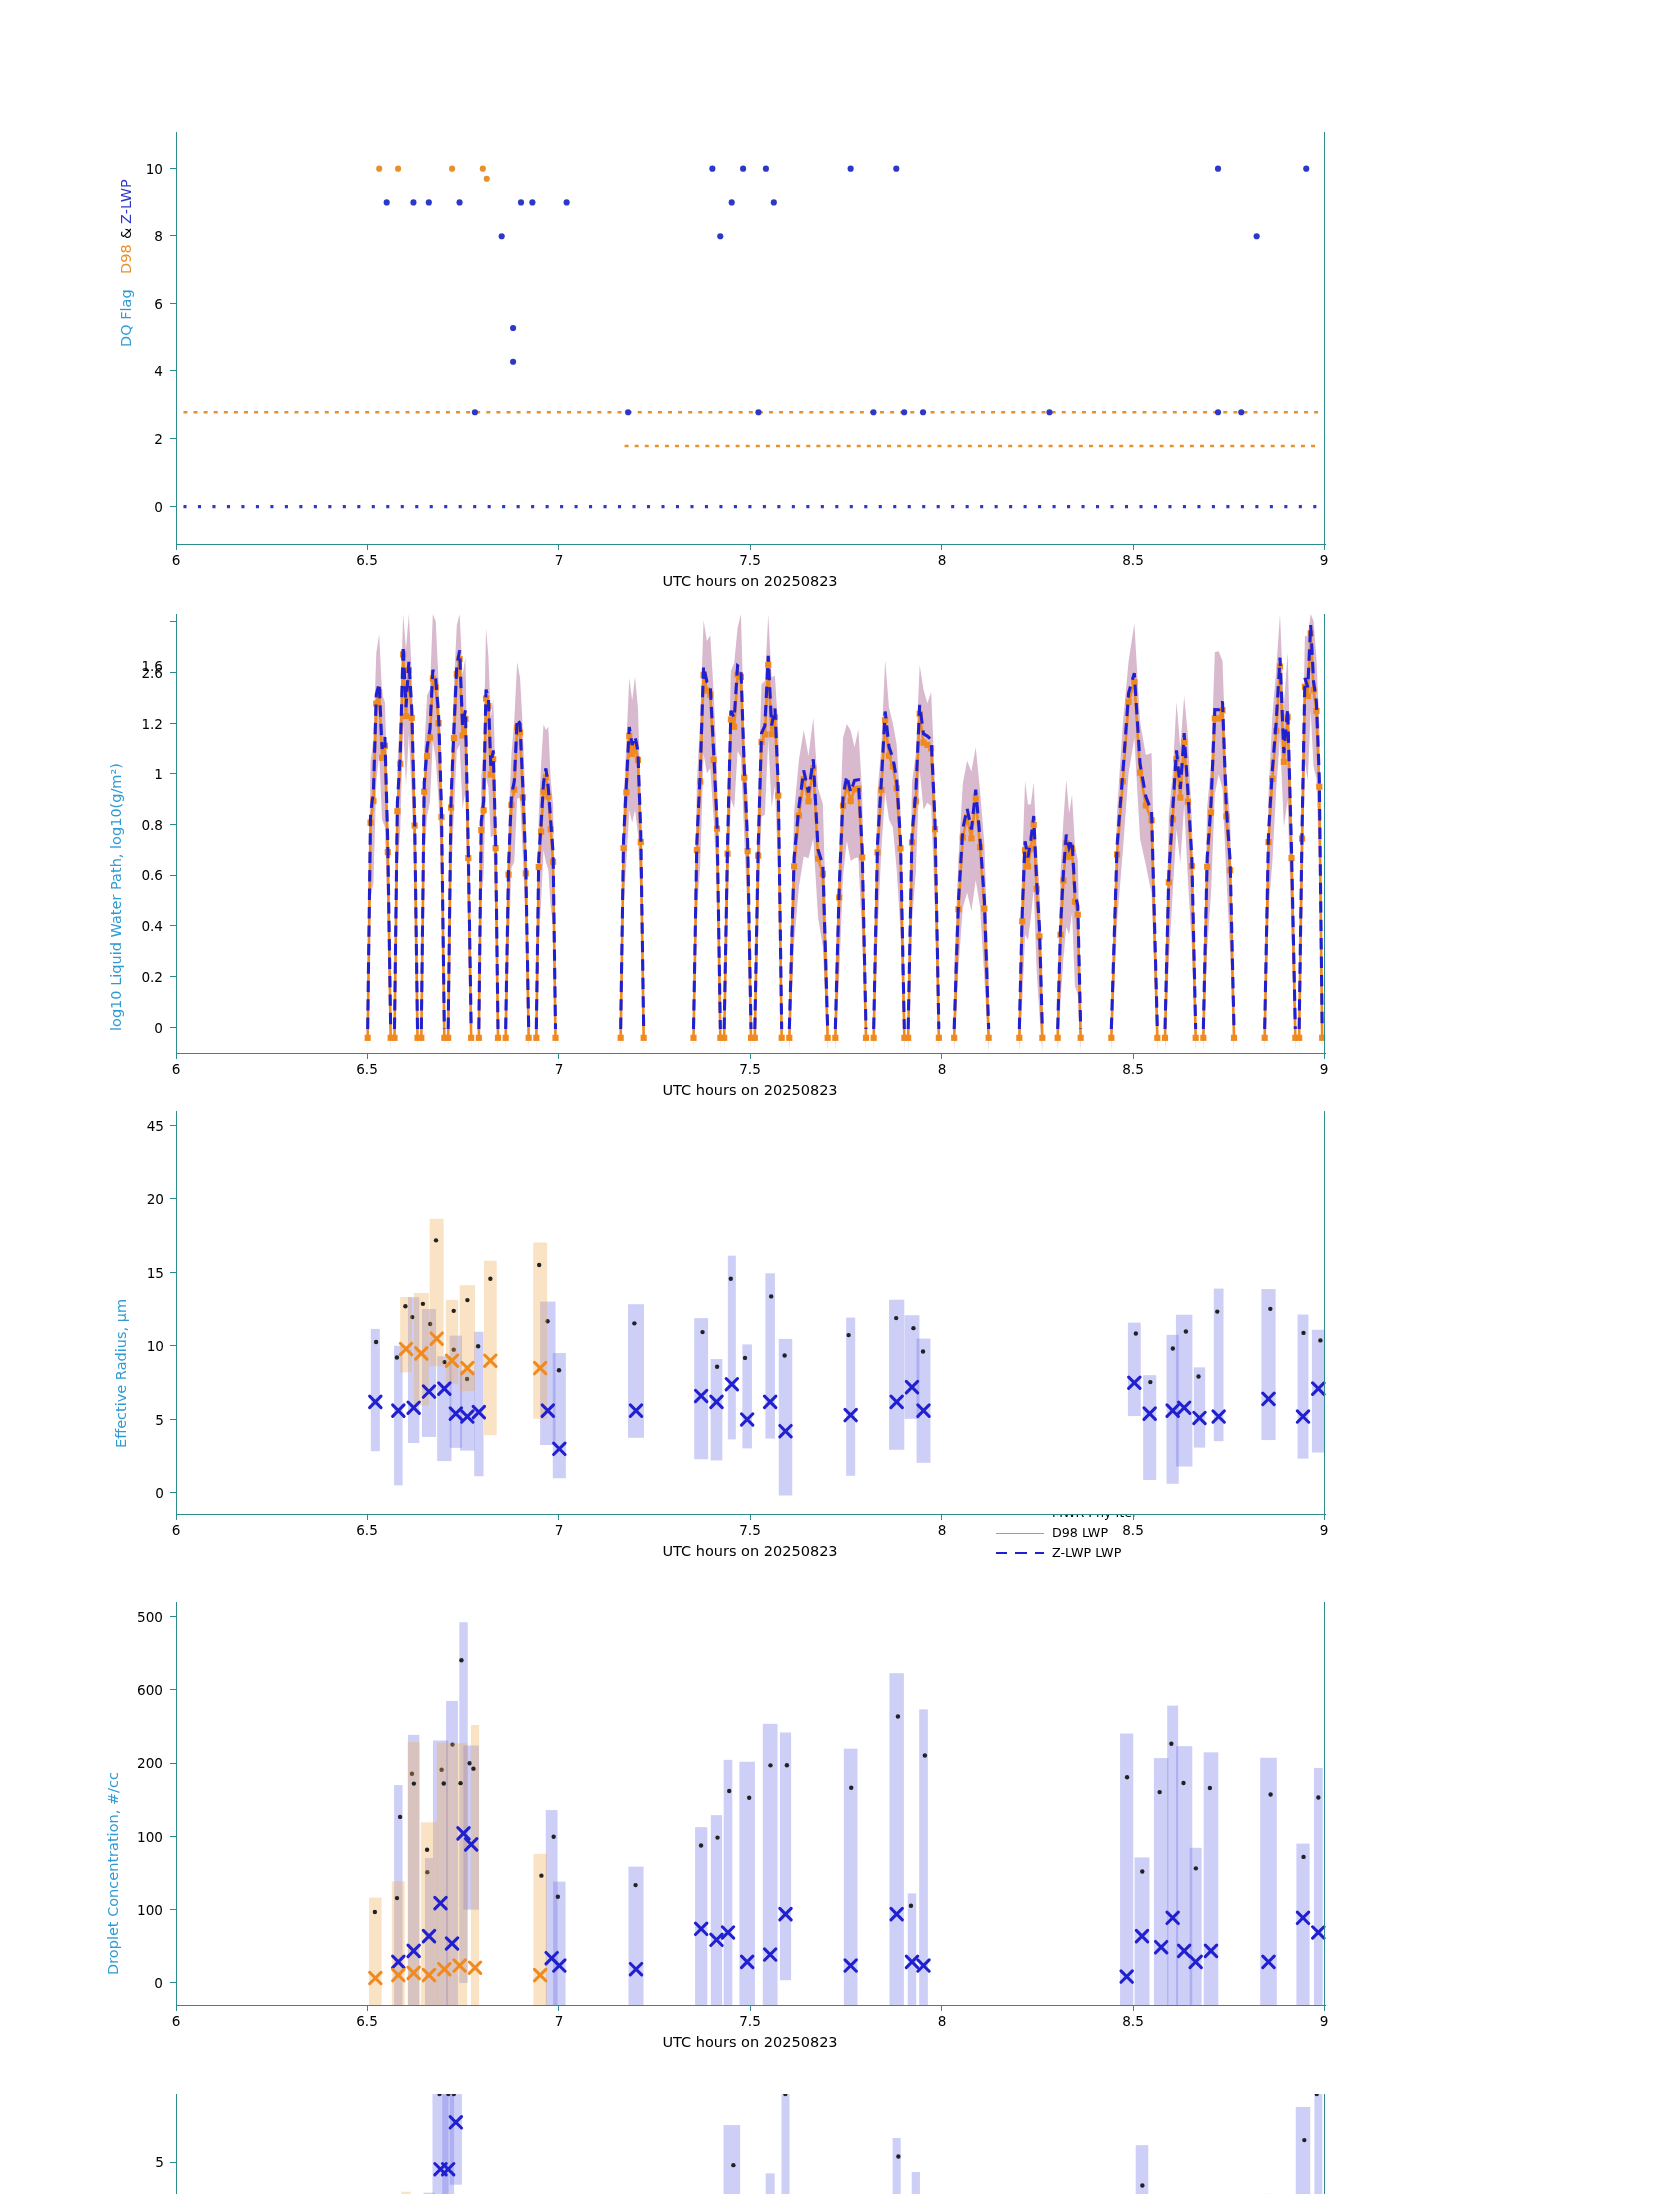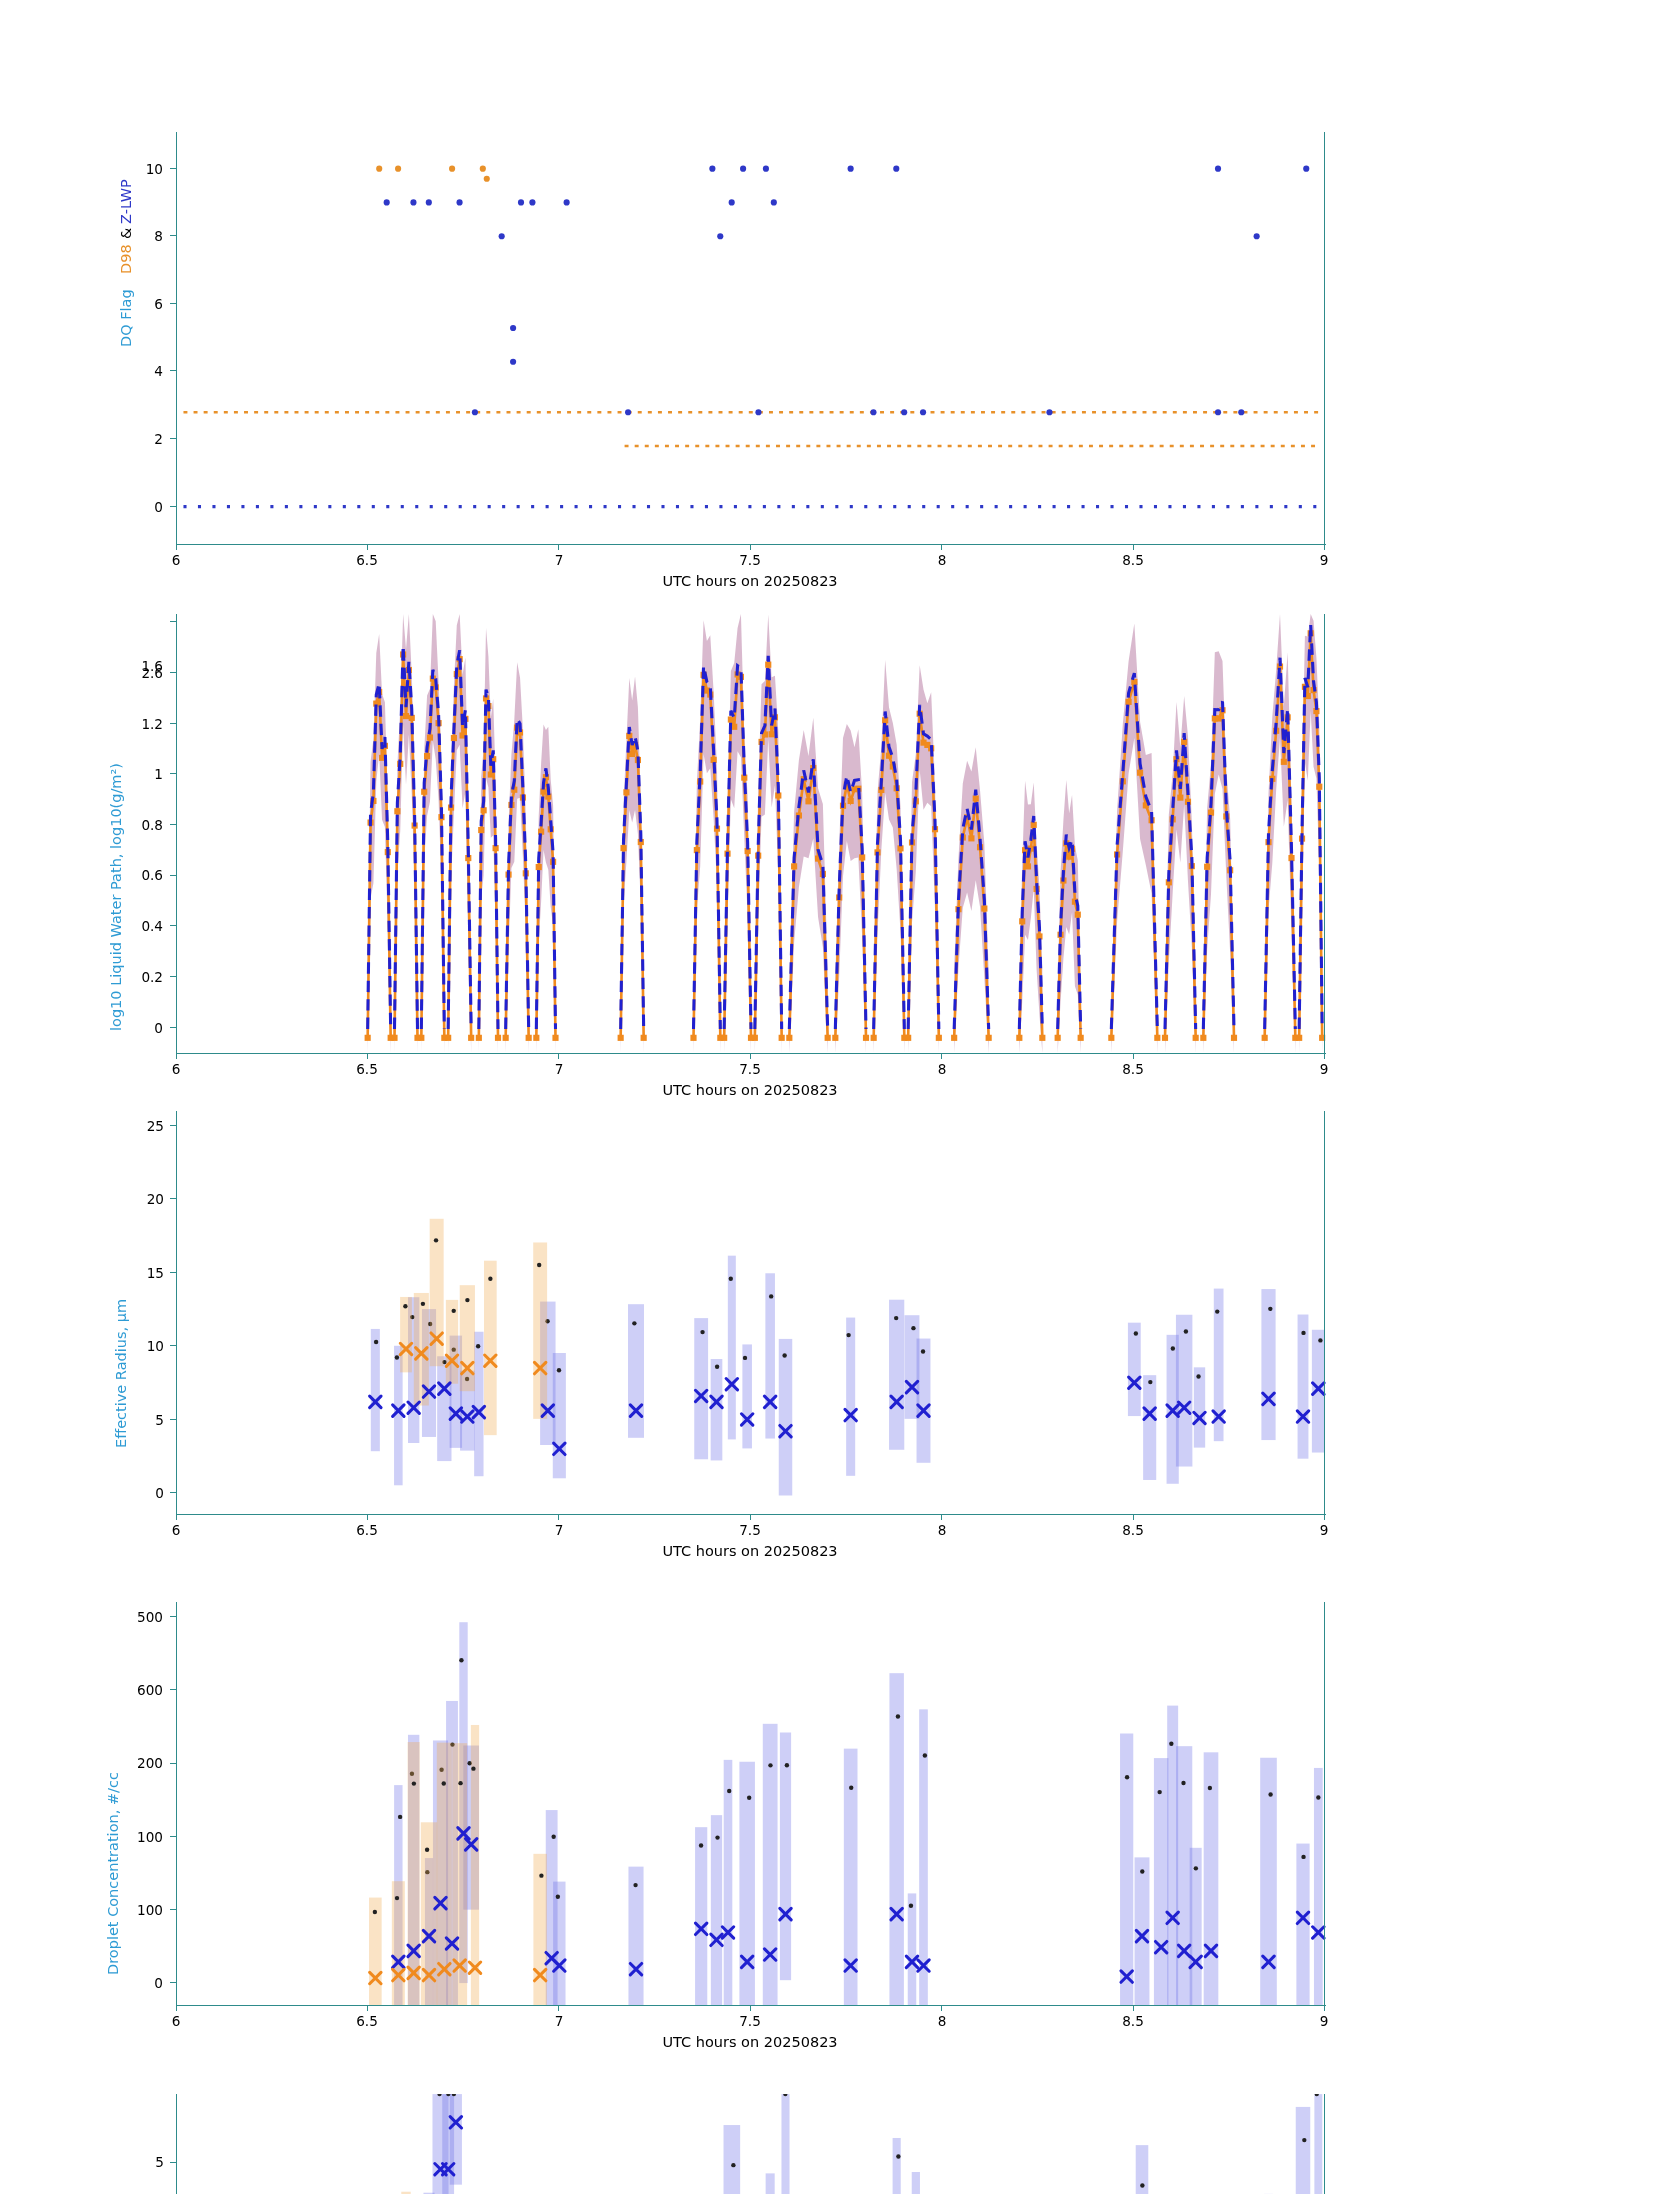--- a/index.html
+++ b/index.html
@@ -528,20 +528,34 @@
     <div class="ticklabel y" style="left:123px; top:287px;  width:40px;">0.6</div>
     <div class="ticklabel y" style="left:123px; top:237px;  width:40px;">0.8</div>
     <div class="ticklabel y" style="left:123px; top:186px;  width:40px;">1</div>
     <div class="ticklabel y" style="left:123px; top:136px;  width:40px;">1.2</div>
     <div class="ticklabel y" style="left:123px; top:85px;  width:40px;">2.6</div>
     <div class="ticklabel y" style="left:123px; top:34px;   width:40px;margin-top:44px;">1.6</div>
 
     <div class="xlabel" style="left:750px; top:494px;">UTC hours on 20250823</div>
     <div class="ylabel" style="left:108px; top:443px;">log10 Liquid Water Path, log10(g/m²)</div>
 
+    <div class="legend" style="left:996px; top:915px; width:246px;">
+      <div class="legend-row">
+        <span class="legend-swatch-line" style="background:#8b2b2b;"></span>
+        <span class="legend-text">MWR Phy Iter</span>
+      </div>
+      <div class="legend-row">
+        <span class="legend-swatch-line" style="background:#f08a1e;"></span>
+        <span class="legend-text">D98 LWP</span>
+      </div>
+      <div class="legend-row">
+        <span class="legend-swatch-dash"></span>
+        <span class="legend-text">Z-LWP LWP</span>
+      </div>
+    </div>
   </div>
 
   <div class="panel" style="top:1093px; height:443px;">
     <div class="plot-area" style="left:176px; top:17.6px; width:1150px; height:404px;">
       <svg class="layer" width="1150" height="404" viewBox="0 0 2620 920">
         <g id="p3-bands">
             <rect x="443.8115509188474" y="496.3010655984753" width="20.643564828971197" height="278.5690563862068" fill="#6a6ce8" fill-opacity="0.33" stroke="none"></rect>
             <circle cx="455.87857402479796" cy="526.1988737907498" r="5" fill="#222222"></circle>
             <rect x="496.77347663208235" y="534.6985527969949" width="19.519713402502106" height="317.8112980779499" fill="#6a6ce8" fill-opacity="0.33" stroke="none"></rect>
             <circle cx="503.2578578321223" cy="561.2979042026268" r="5" fill="#222222"></circle>
@@ -681,21 +695,21 @@
     <div class="tick y" style="left:170px; top:326px;"></div>
     <div class="tick y" style="left:170px; top:252px;"></div>
     <div class="tick y" style="left:170px; top:179px;"></div>
     <div class="tick y" style="left:170px; top:105px;"></div>
     <div class="tick y" style="left:170px; top:32px;"></div>
     <div class="ticklabel y" style="left:132px; top:400px; width:32px;">0</div>
     <div class="ticklabel y" style="left:132px; top:327px; width:32px;">5</div>
     <div class="ticklabel y" style="left:132px; top:253px; width:32px;">10</div>
     <div class="ticklabel y" style="left:132px; top:180px; width:32px;">15</div>
     <div class="ticklabel y" style="left:132px; top:106px; width:32px;">20</div>
-    <div class="ticklabel y" style="left:132px; top:33px;  width:32px;">25</div>
+    <div class="ticklabel y" style="left:132px; top:33px;  width:32px;">45</div>
 
     <div class="xlabel" style="left:750px; top:450px;">UTC hours on 20250823</div>
     <div class="ylabel" style="left:113px; top:355px;">Effective Radius, μm</div>
 
   </div>
 
   <div class="panel" style="top:1584px; height:443px;">
     <div class="plot-area" style="left:176px; top:17.6px; width:1150px; height:404px;">
       <svg class="layer" width="1150" height="404" viewBox="0 0 2620 920">
         <g id="p4-bands">

